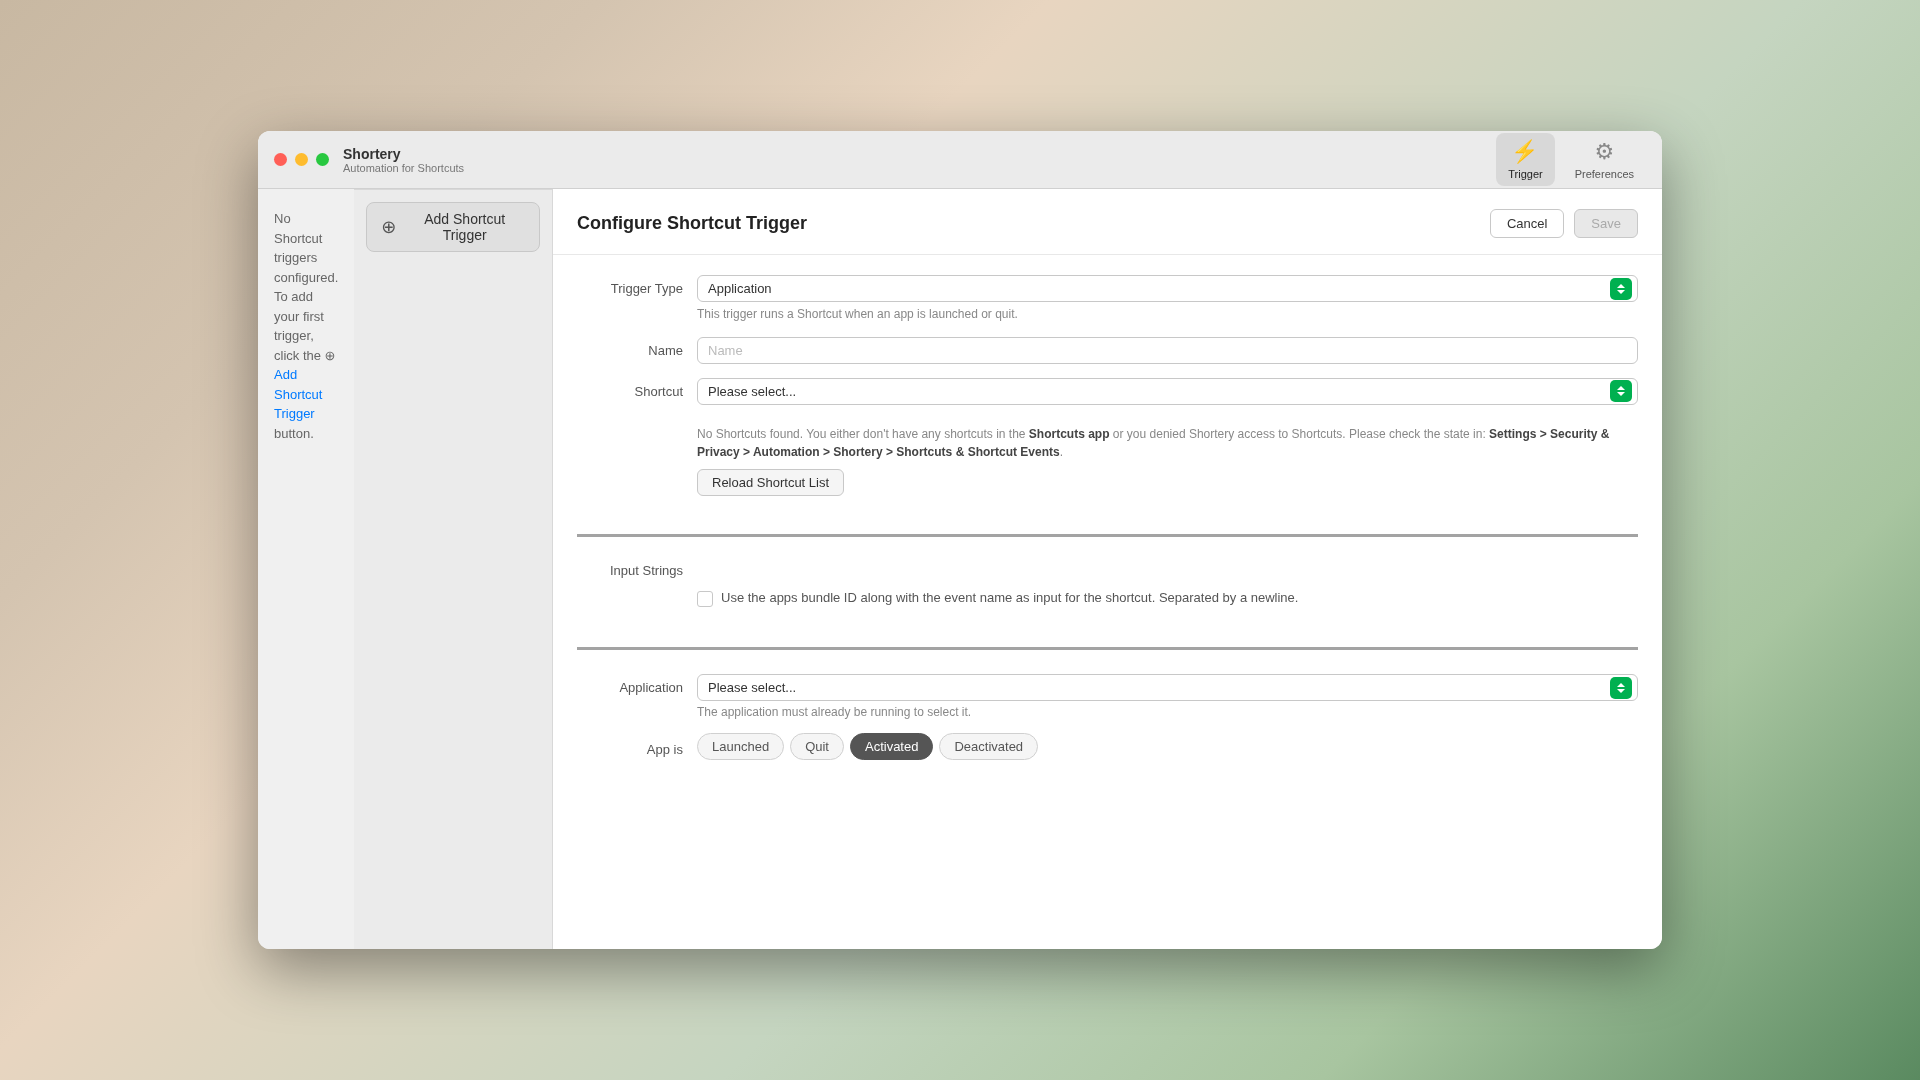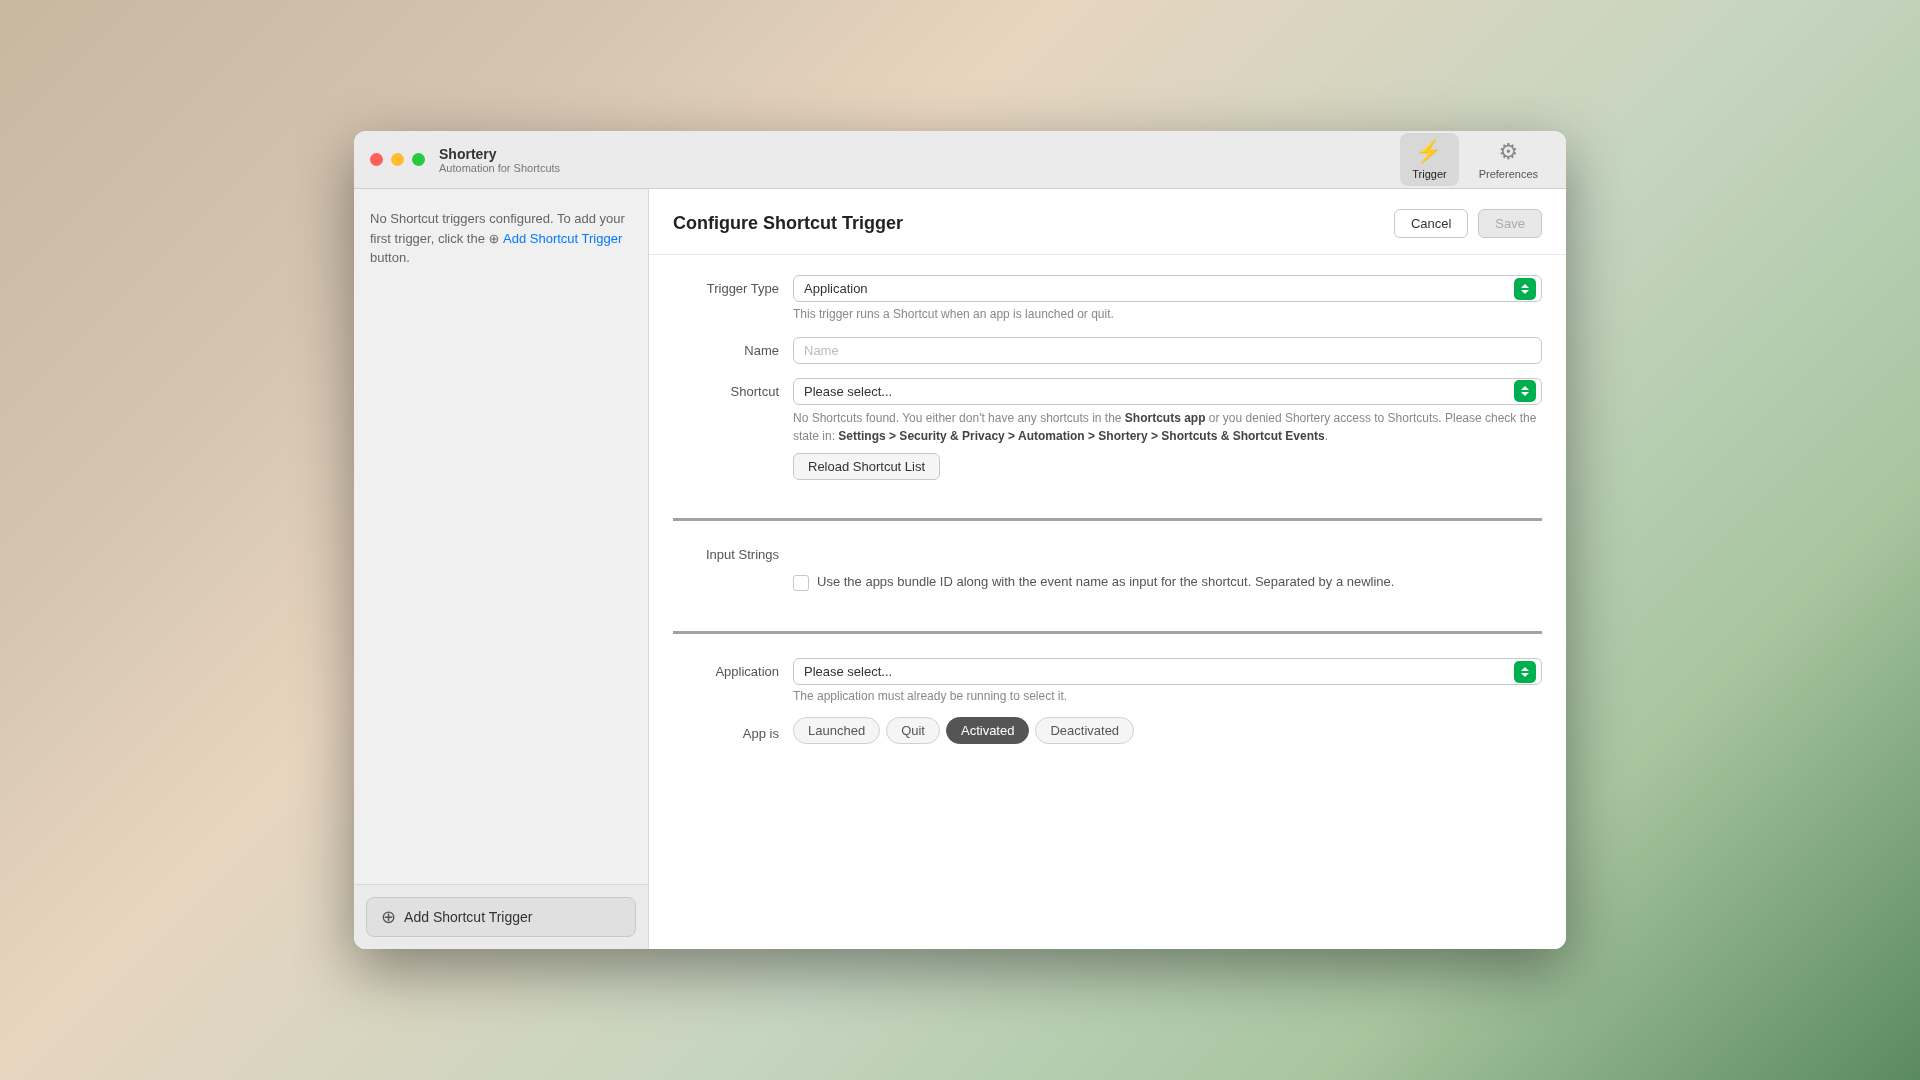--- a/index.html
+++ b/index.html
@@ -24,21 +24,21 @@
       font-size: 120px;
       font-weight: 300;
       color: rgba(180, 160, 140, 0.25);
       transform: rotate(-25deg);
       pointer-events: none;
       z-index: 0;
       letter-spacing: -2px;
     }
 
     .window {
-      width: 1212px;
+      width: 1404px;
       background: #f5f5f5;
       border-radius: 12px;
       box-shadow: 0 20px 60px rgba(0,0,0,0.4);
       overflow: hidden;
       position: relative;
       z-index: 1;
     }
 
     
     .titlebar {
@@ -115,21 +115,21 @@
       height: calc(100% - 58px);
       min-height: 760px;
     }
 
     
     .sidebar {
       width: 295px;
       background: #f0f0f0;
       border-right: 1px solid #d8d8d8;
       display: flex;
-      flex-direction: column;
+      flex-direction: row;
       position: relative;
     }
 
     .sidebar-content {
       flex: 1;
       padding: 20px 16px;
     }
 
     .sidebar-empty-text {
       font-size: 13px;
@@ -306,21 +306,21 @@
       background: #fff;
     }
 
     .form-input::placeholder {
       color: #bbb;
     }
 
     .no-shortcuts-text {
       font-size: 12px;
       color: #888;
-      margin-top: 4px;
+      margin-top: 20px;
       line-height: 1.5;
     }
 
     .no-shortcuts-text strong {
       color: #444;
     }
 
     .reload-btn {
       margin-top: 8px;
       padding: 5px 14px;

